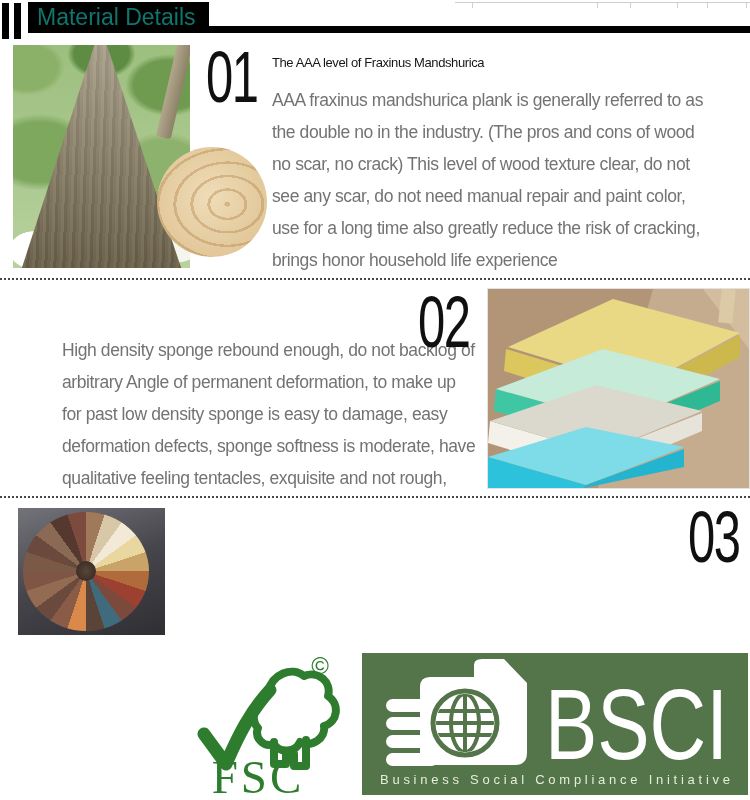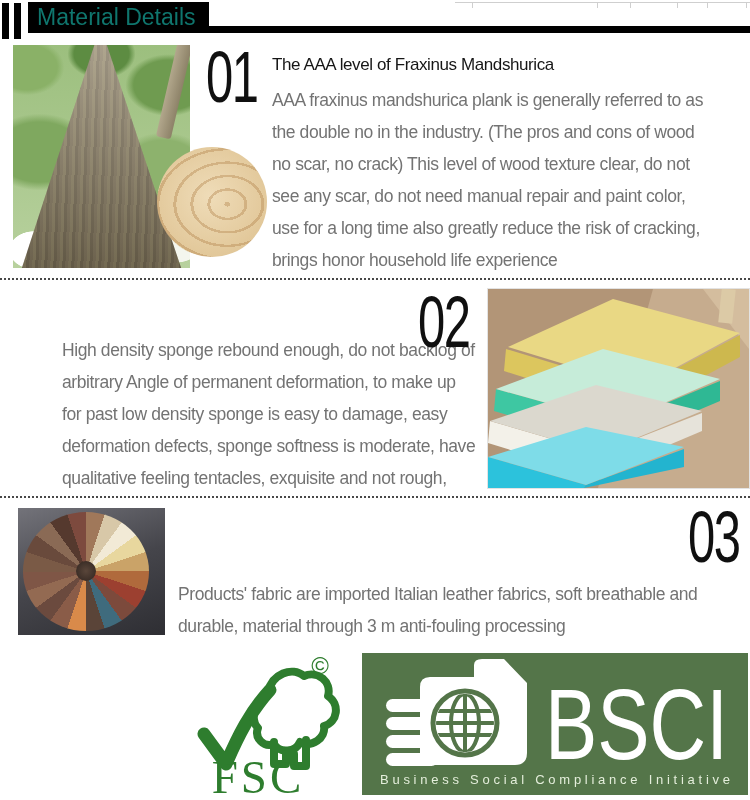--- a/index.html
+++ b/index.html
@@ -20,21 +20,21 @@
   .artifact .hline { position:absolute; left:0; top:0; width:295px; height:1px; background:#cfcfcf; }
   .artifact .tick { position:absolute; top:0; width:1px; height:6px; background:#cfcfcf; }
 
   
   .sec-num {
     position:absolute; font-size:72px; line-height:0.92; color:#101010;
     transform:scaleX(0.68); transform-origin:0 0; letter-spacing:-2px; white-space:nowrap;
   }
   .num1 { left:206px; top:44px; } .num2 { left:418px; top:289px; } .num3 { left:688px; top:504px; }
   .sec-title {
-    position:absolute; font-size:17px; letter-spacing:-0.4px; white-space:nowrap; color:#161616;
+    position:absolute; font-size:13px; letter-spacing:-0.4px; white-space:nowrap; color:#161616;
   }
   .sec-body {
     position:absolute; font-size:17.5px; letter-spacing:-0.4px; line-height:32px;
     white-space:pre-line; color:#737373;
   }
   .t1 { left:272px; top:55px; } .b1 { left:272px; top:84px; width:478px; }
   .t2 { left:15px;  top:302px; } .b2 { left:15px;  top:334px; width:478px;margin-left:47px; }
   .t3 { left:178px; top:546px; } .b3 { left:178px; top:578px; width:572px; }
 
   .dotted { position:absolute; left:0; width:750px; height:0; border-top:2px dotted #484848; }
@@ -166,22 +166,20 @@
       <polygon points="0,168 98,138 196,158 98,196" fill="#7edce8"></polygon>
     </svg>
   </div>
 
   <div class="dotted dot2"></div>
 
   <div class="photo-fabric">
     <div class="fan"></div>
     <div class="fan-center"></div>
   </div>
-  <div class="sec-body b3">Products' fabric are imported Italian leather fabrics, soft breathable and
-durable, material through 3 m anti-fouling processing</div>
   <div class="sec-num num3">03</div>
 
   <div class="fsc">
     <svg viewBox="0 0 150 160">
       <g fill="none" stroke="#2e7d2e" stroke-linecap="round" stroke-linejoin="round">
         <path d="M12,96 L34,126 C46,98 58,74 78,52" stroke-width="13"></path>
         <path d="M76,54 C80,36 100,28 112,38 C126,32 140,44 136,58 C148,66 146,84 132,88 C134,100 120,110 108,104 C104,114 88,116 82,106 C72,110 62,100 66,90 C58,82 62,64 74,58 Z" stroke-width="8"></path>
         <path d="M82,104 L82,126 L94,126 L94,116 L102,116 L102,128 L114,128 L114,102" stroke-width="8"></path>
       </g>
       <text x="128" y="36" font-size="24" fill="#2e7d2e" text-anchor="middle" font-family="Liberation Sans, sans-serif">©</text>

